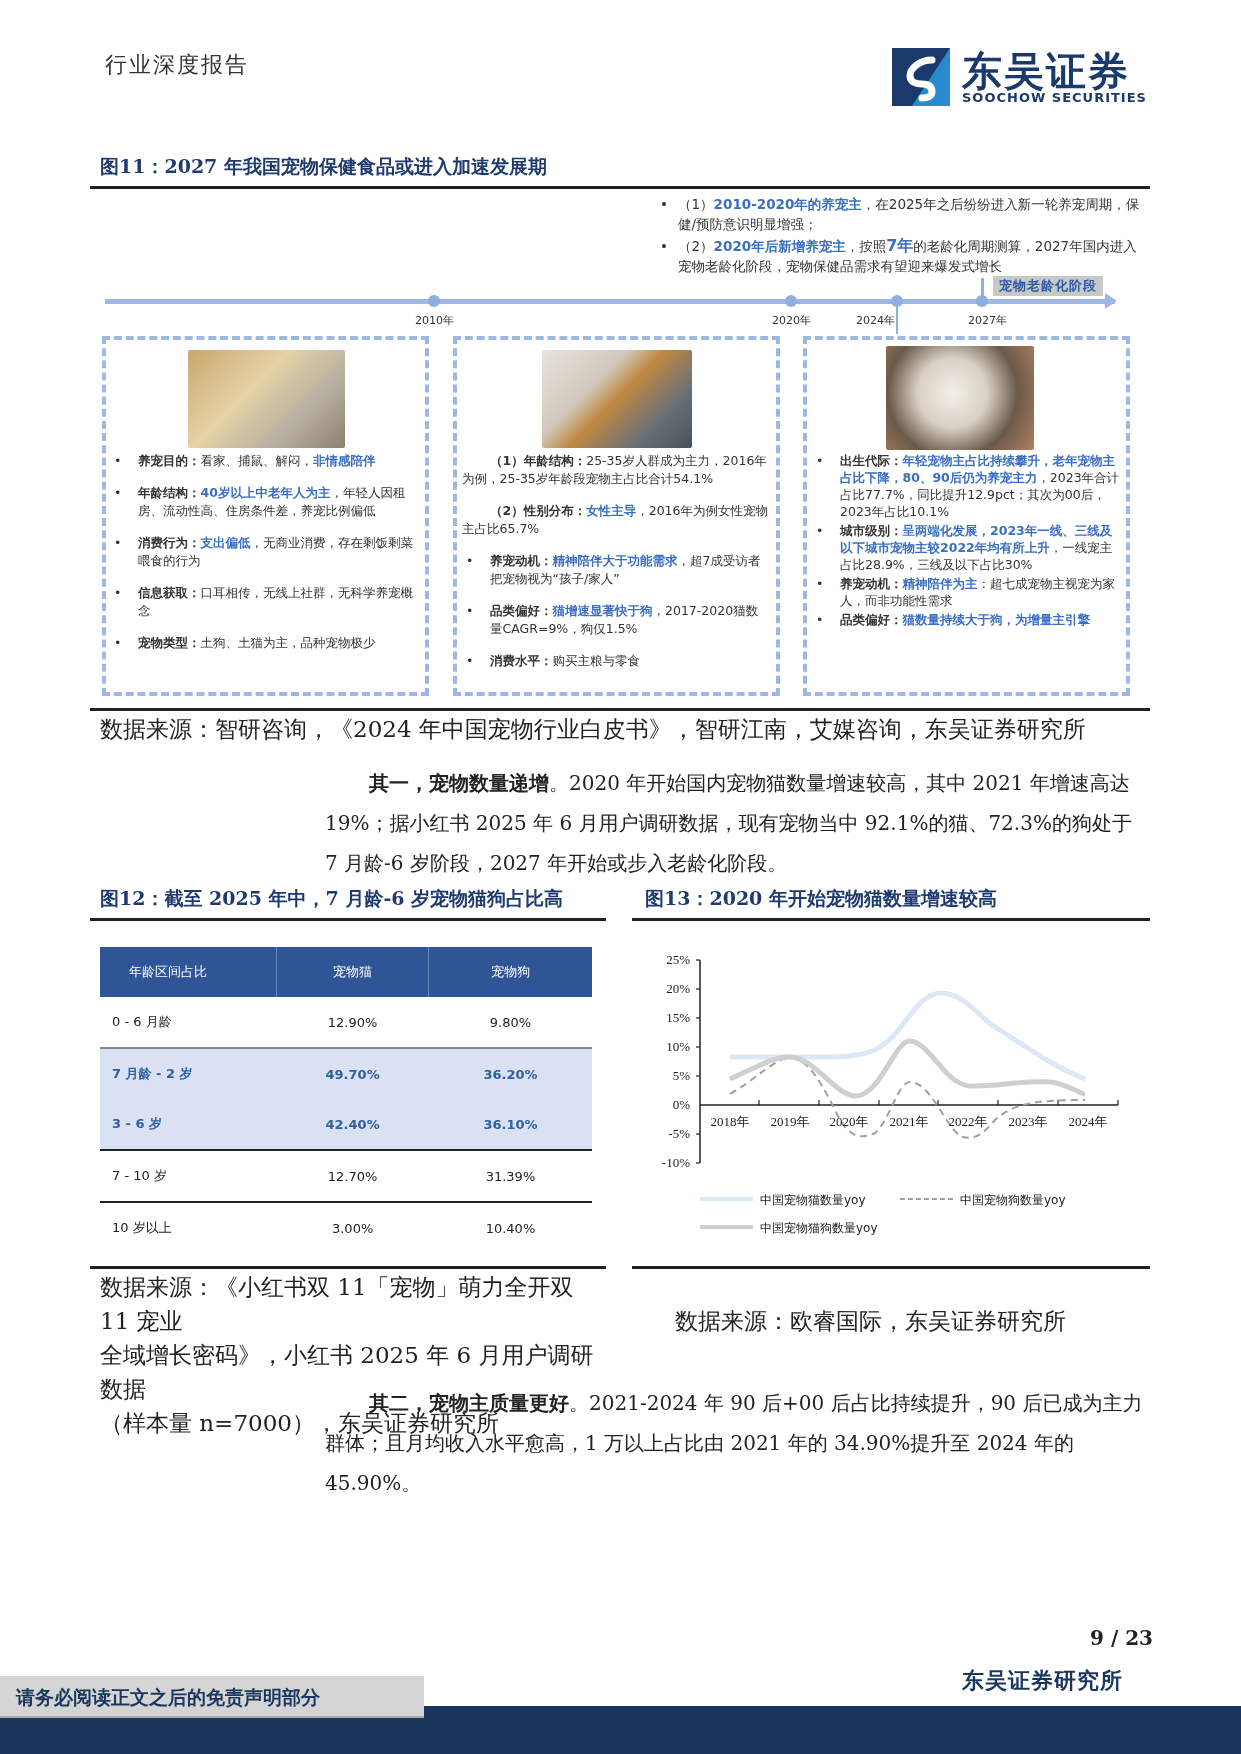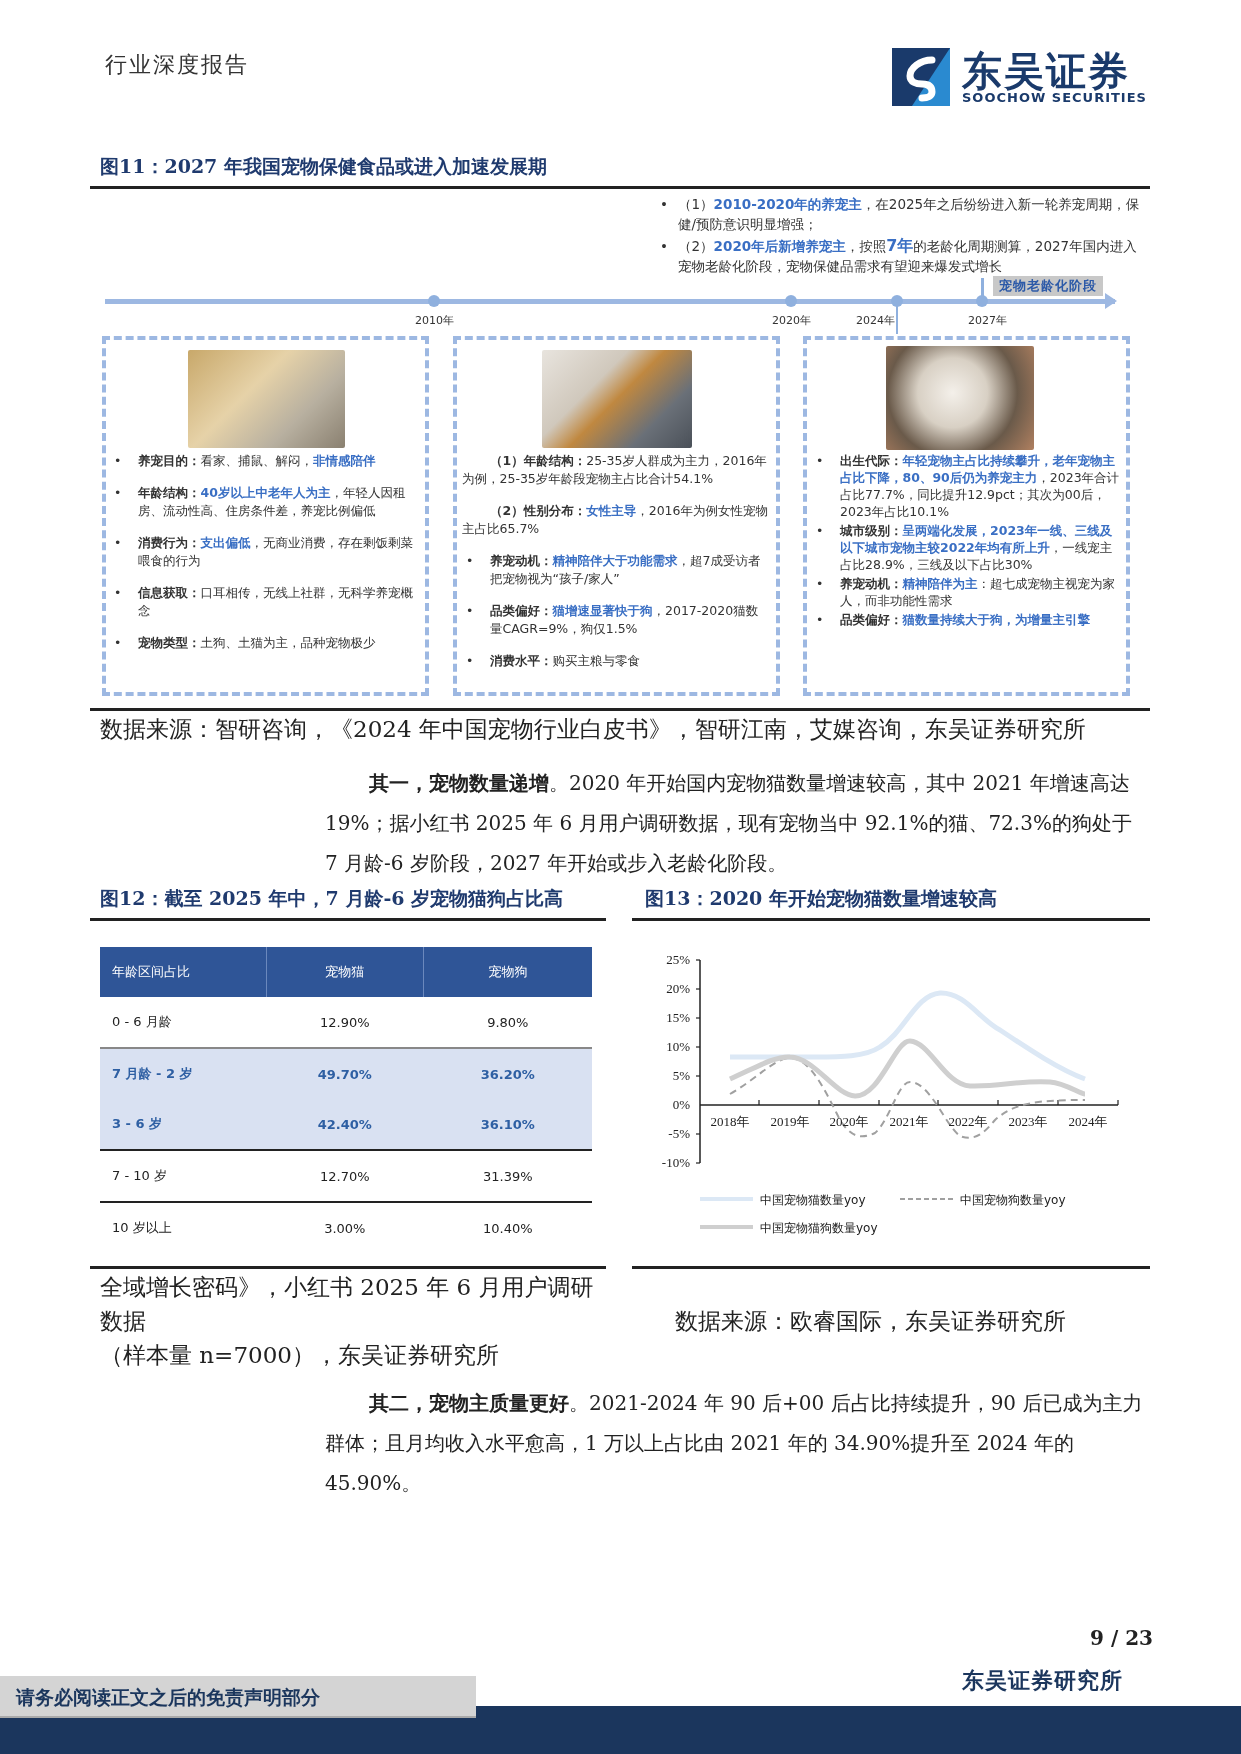--- a/index.html
+++ b/index.html
@@ -25,21 +25,21 @@
   ul.blist li{position:relative;padding-left:28px;margin-bottom:14px;}
   ul.blist li:before{content:"•";position:absolute;left:4px;top:0;}
   .para{font-size:20px;line-height:40px;color:#222;}
   table.age{border-collapse:collapse;font-family:"DejaVu Sans",sans-serif;font-size:13px;}
   table.age th{background:#2f5597;color:#fff;font-weight:normal;height:48px;border-right:1px solid #6b88bd;}
   table.age td{height:48px;text-align:center;}
   table.age td:first-child{text-align:left;padding-left:12px;}
   table.age tr.hl td{background:#d9e1f2;color:#2e5fa3;font-weight:bold;}
   .src{font-size:23px;line-height:34px;color:#222;}
   .footer-bar{left:0;top:1706px;width:1241px;height:48px;background:#1b365d;}
-  .disclaimer{left:0;top:1676px;width:476px;height:42px;background:#d4d4d4;border-bottom:2px solid #aaa;font-size:19px;font-weight:bold;color:#1b365d;line-height:42px;padding-left:16px;box-sizing:border-box;}
+  .disclaimer{left:0;top:1676px;width:424px;height:42px;background:#d4d4d4;border-bottom:2px solid #aaa;font-size:19px;font-weight:bold;color:#1b365d;line-height:42px;padding-left:16px;box-sizing:border-box;}
 </style>
 </head>
 <body>
 
 <div class="abs hdr-left">行业深度报告</div>
 <div class="abs logo">
   <svg class="logo-mark" viewBox="0 0 58 58">
     <rect x="0" y="0" width="58" height="58" fill="#1a3a6b"></rect>
     <path d="M58 0 L58 58 L20 58 Z" fill="#2a8ad0"></path>
     <path d="M40 12 C28 12 18 20 18 28 C18 34 24 36 30 36 C36 36 40 38 40 44 C40 48 36 50 30 50" stroke="#fff" stroke-width="7" fill="none" stroke-linecap="round"></path>
@@ -118,21 +118,21 @@
 
 <div class="abs para" style="left:325px;top:763px;width:825px;text-indent:44px;">
   <span class="b">其一，宠物数量递增</span><span>。2020 年开始国内宠物猫数量增速较高，其中 2021 年增速高达 19%；据小红书 2025 年 6 月用户调研数据，现有宠物当中 92.1%的猫、72.3%的狗处于 7 月龄-6 岁阶段，2027 年开始或步入老龄化阶段。</span>
 </div>
 
 <div class="abs fig-title" style="left:100px;top:886px;">图12：截至 2025 年中，7 月龄-6 岁宠物猫狗占比高</div>
 <div class="abs rule" style="left:90px;top:918px;width:516px;"></div>
 <table class="age abs" style="left:100px;top:947px;width:492px;">
   <thead>
     <tr>
-      <th style="width:160px;text-align:left;padding-left:12px;">年龄区间占比</th>
+      <th style="width:160px;text-align:left;padding-left:29px;">年龄区间占比</th>
       <th style="width:160px;">宠物猫</th>
       <th style="width:172px;border-right:none;">宠物狗</th>
     </tr>
   </thead>
   <tbody>
     <tr style="border-bottom:2px solid #888;">
       <td>0 - 6 月龄</td>
       <td>12.90%</td>
       <td>9.80%</td>
     </tr>
@@ -153,20 +153,21 @@
     </tr>
     <tr>
       <td>10 岁以上</td>
       <td>3.00%</td>
       <td>10.40%</td>
     </tr>
   </tbody>
 </table>
 <div class="abs rule" style="left:90px;top:1266px;width:516px;"></div>
 <div class="abs src" style="left:100px;top:1270px;width:510px;">
+  <div>数据来源：《小红书双 11「宠物」萌力全开双 11 宠业</div>
   <div>全域增长密码》，小红书 2025 年 6 月用户调研数据</div>
   <div>（样本量 n=7000），东吴证券研究所</div>
 </div>
 
 <div class="abs fig-title" style="left:645px;top:886px;">图13：2020 年开始宠物猫数量增速较高</div>
 <div class="abs rule" style="left:632px;top:918px;width:518px;"></div>
 
 <svg class="abs" style="left:640px;top:940px;" width="500" height="300">
   <g font-family="Liberation Serif, serif" font-size="13" fill="#222">
     <text x="50" y="24" text-anchor="end">25%</text>

